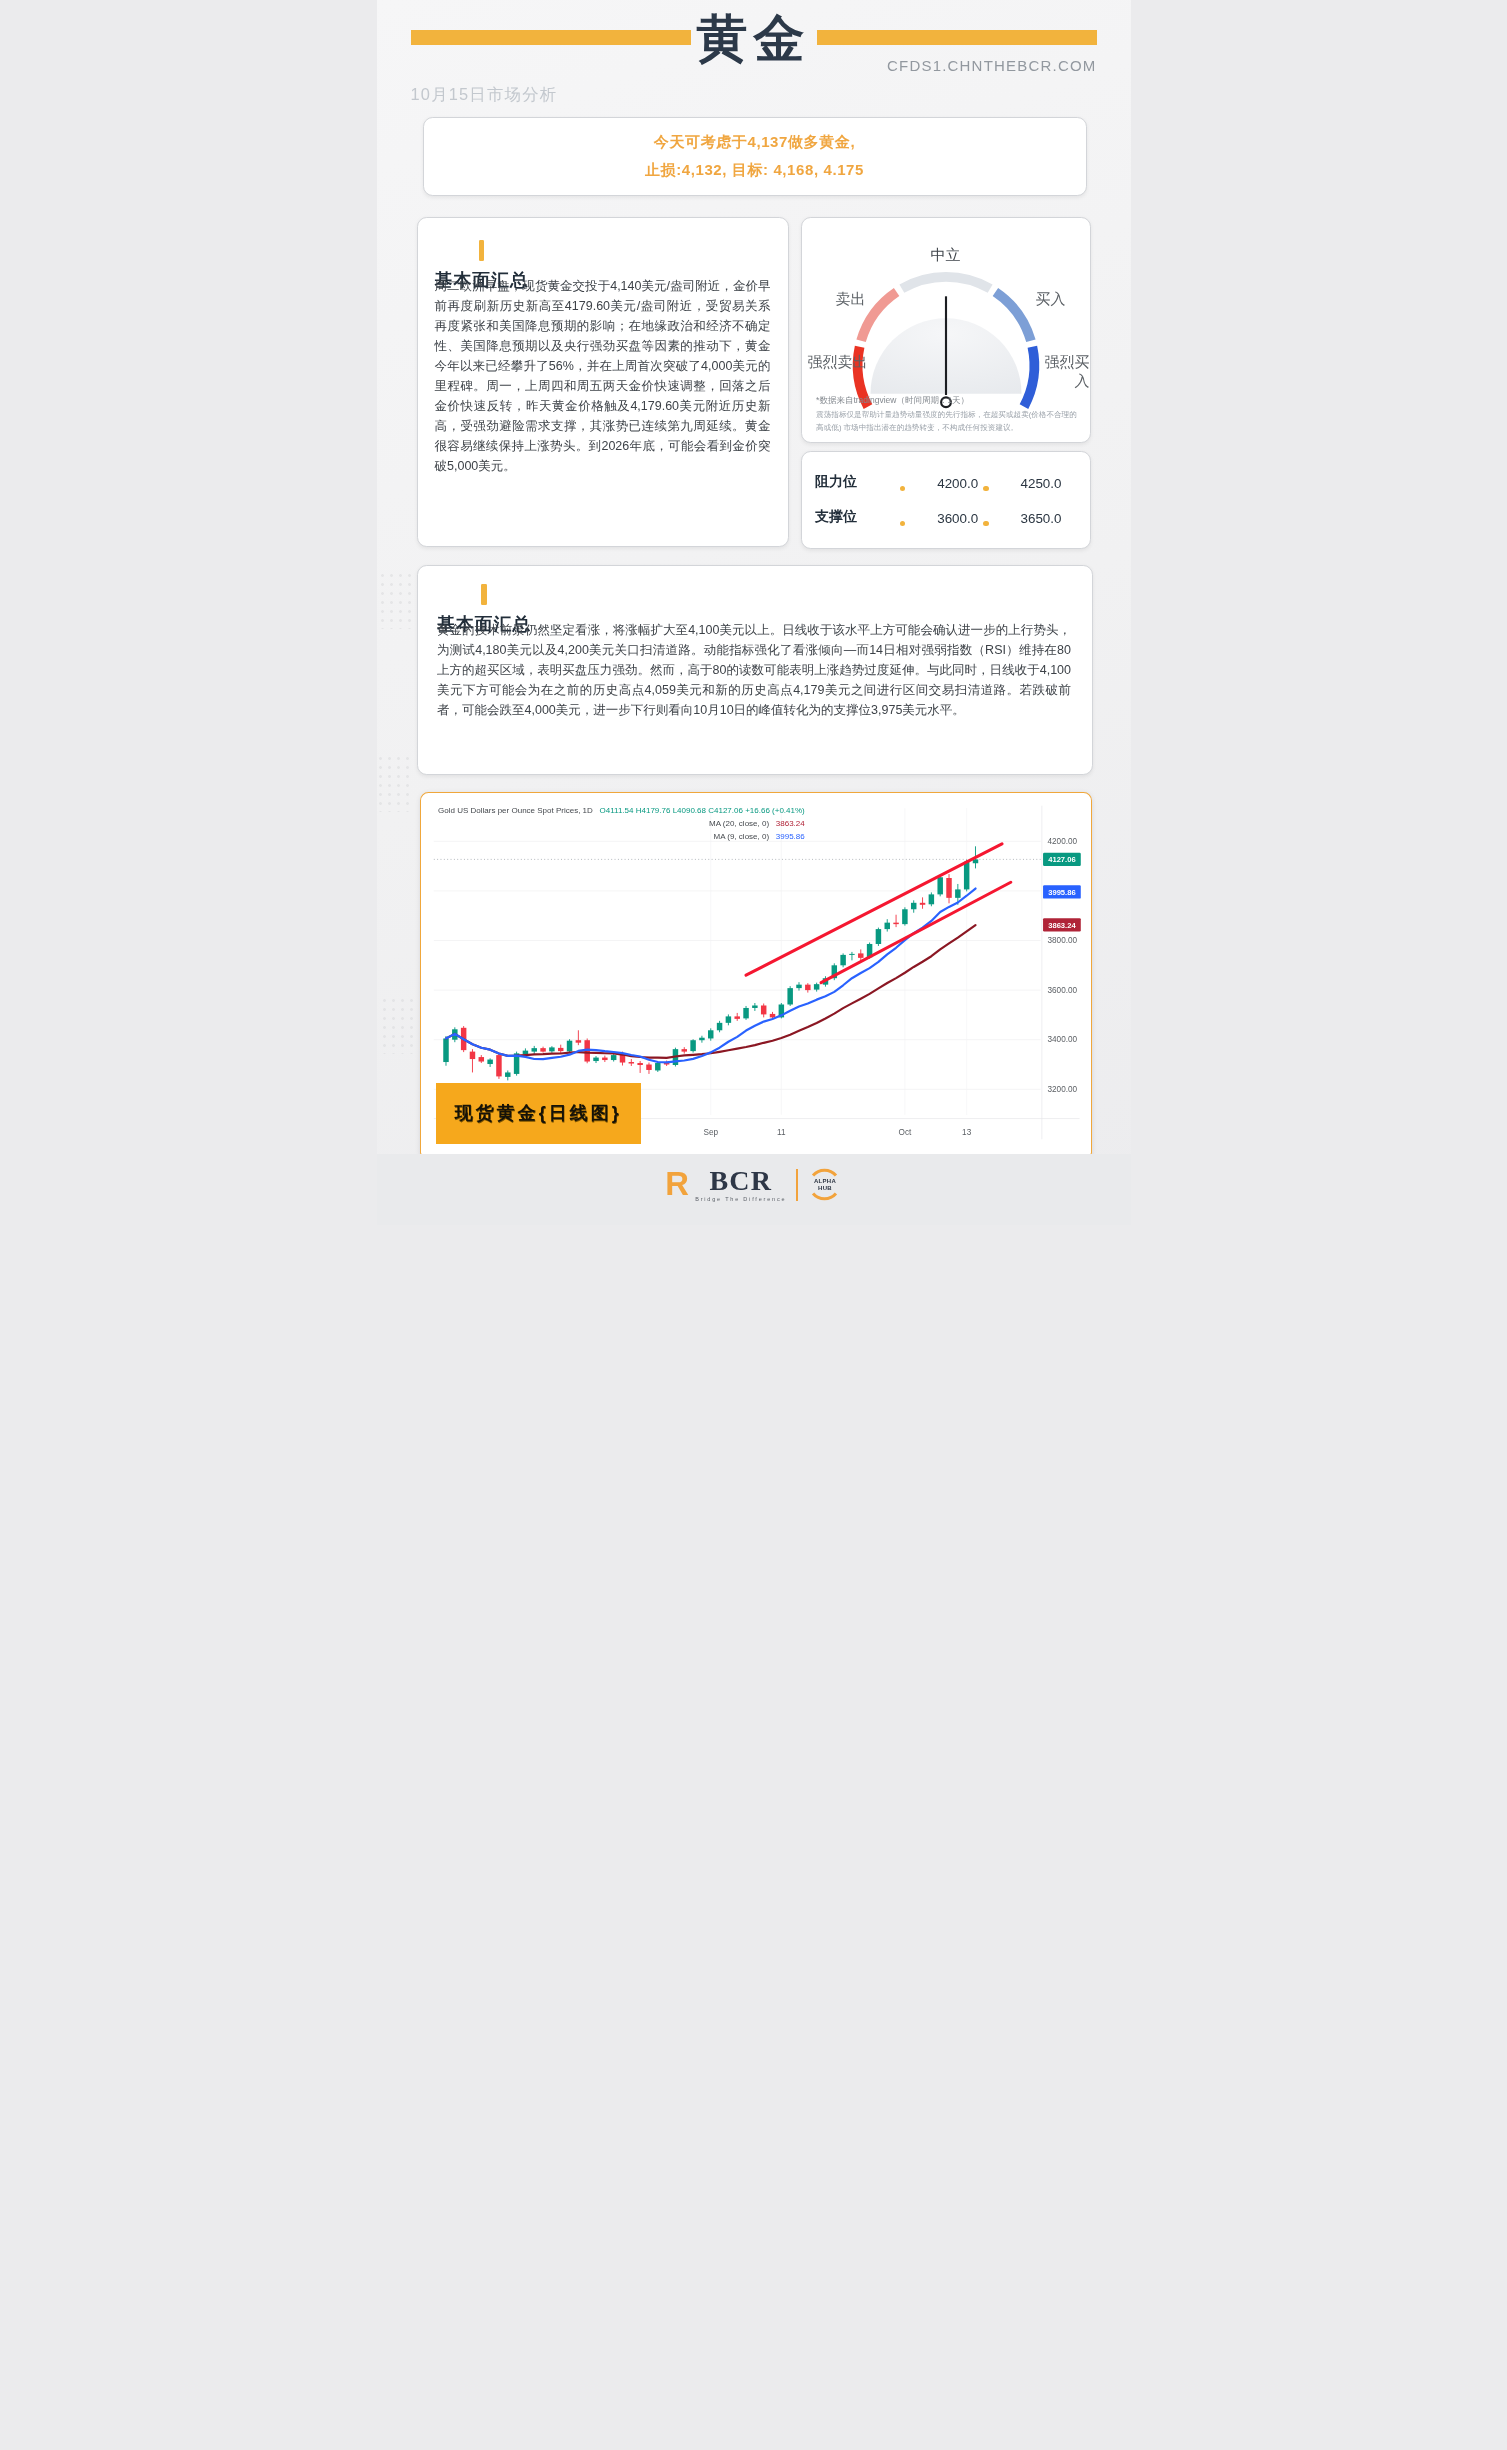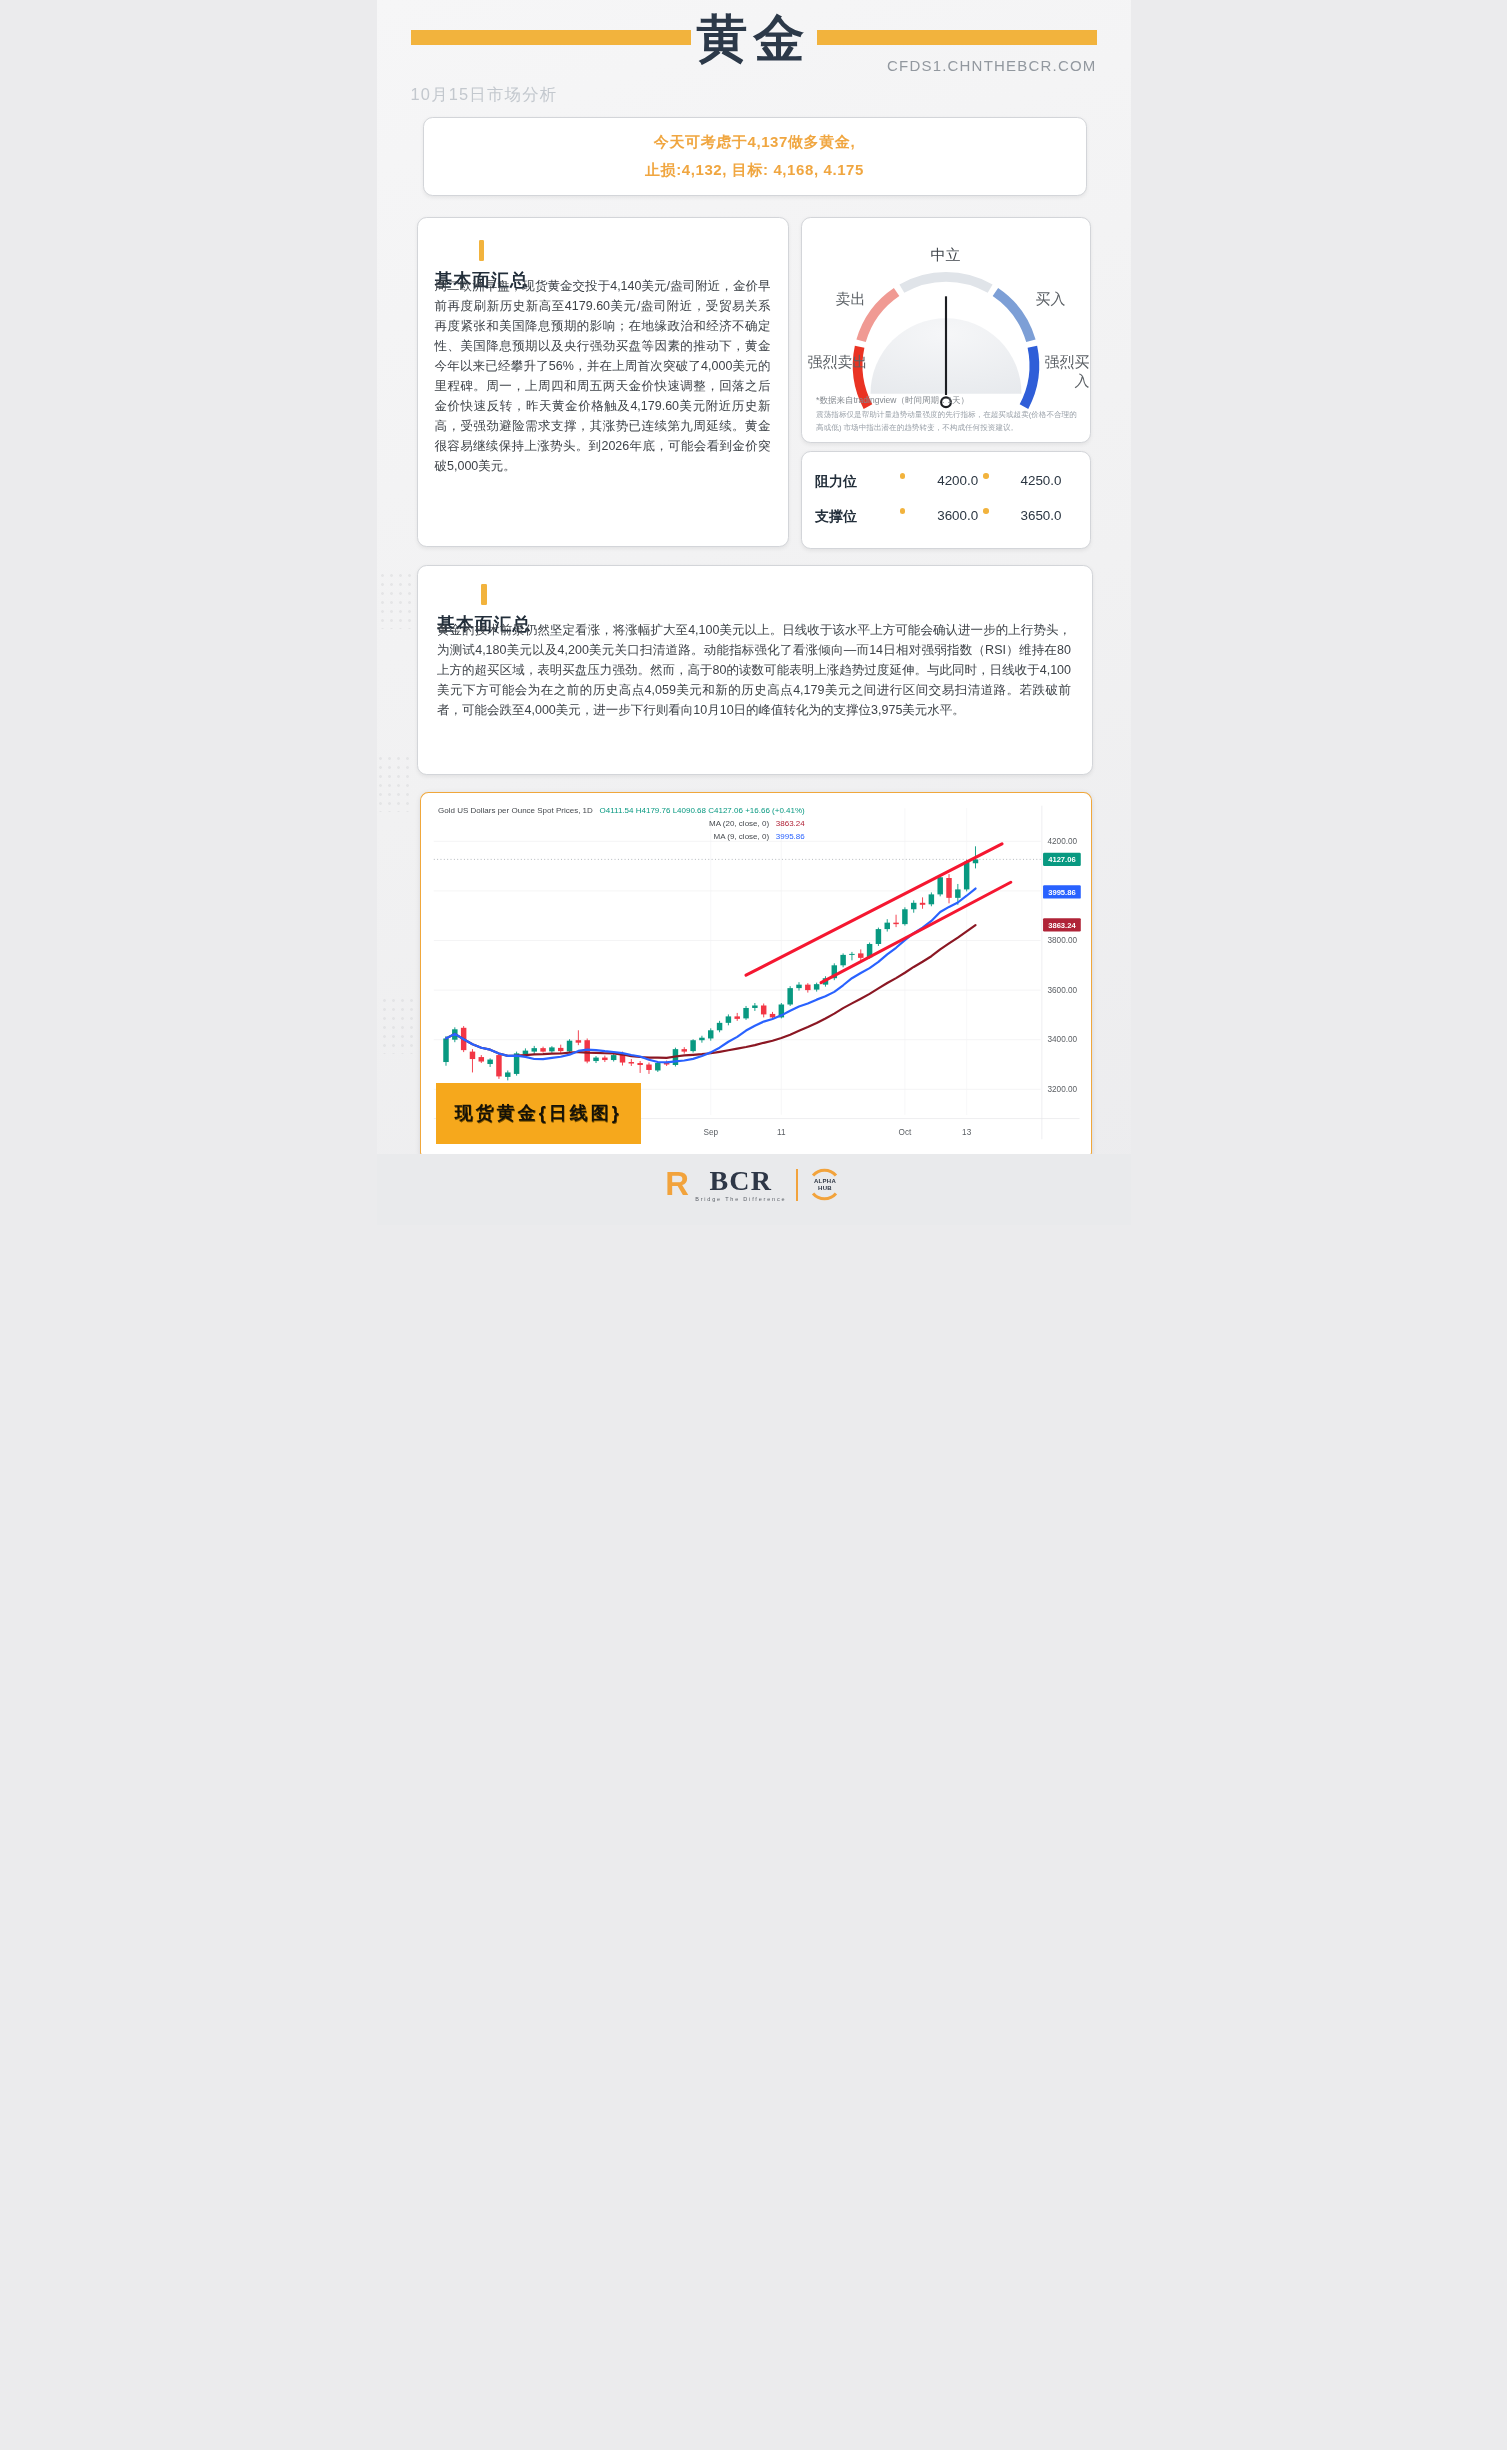--- a/index.html
+++ b/index.html
@@ -31,21 +31,21 @@
   .fund-card{left:40px;top:217px;width:370px;height:328px;}
   .fund-card .sec-head{position:absolute;left:17px;top:22px;}
   .fund-card .body-text{position:absolute;left:17px;top:58px;width:336px;}
   
   .gauge-card{left:424px;top:217px;width:288px;height:224px;}
   .glabel{position:absolute;font-size:15px;font-weight:400;color:#5c6166;}
   .gnote1{position:absolute;left:14.6px;top:177px;font-size:8.5px;color:#84898f;}
   .gnote2{position:absolute;left:14.6px;top:191px;width:261px;font-size:7.6px;line-height:12.8px;color:#9aa1a9;}
   
   .levels-card{left:424px;top:451px;width:288px;height:96px;}
-  .lrow{position:absolute;left:13.4px;width:262px;display:flex;align-items:flex-start;}
+  .lrow{position:absolute;left:13.4px;width:262px;display:flex;align-items:flex-end;}
   .lrow .lab{width:80px;font-size:14px;font-weight:bold;color:#222e3a;}
   .lrow .dot{width:5.5px;height:5.5px;border-radius:50%;background:#F2B33D;margin:0 4.9px;}
   .lrow .val{width:68px;text-align:right;font-size:13.4px;color:#2b3642;}
   
   .tech-card{left:40px;top:565px;width:674px;height:208px;}
   .tech-card .sec-head{position:absolute;left:19.5px;top:18px;}
   .tech-card .body-text{position:absolute;left:19.5px;top:54px;width:634px;}
   
   .chart-card{position:absolute;left:43px;top:792px;width:670px;height:364px;background:#fff;
               border:1.8px solid #F0A73B;border-bottom-width:4.9px;border-radius:8.5px;

